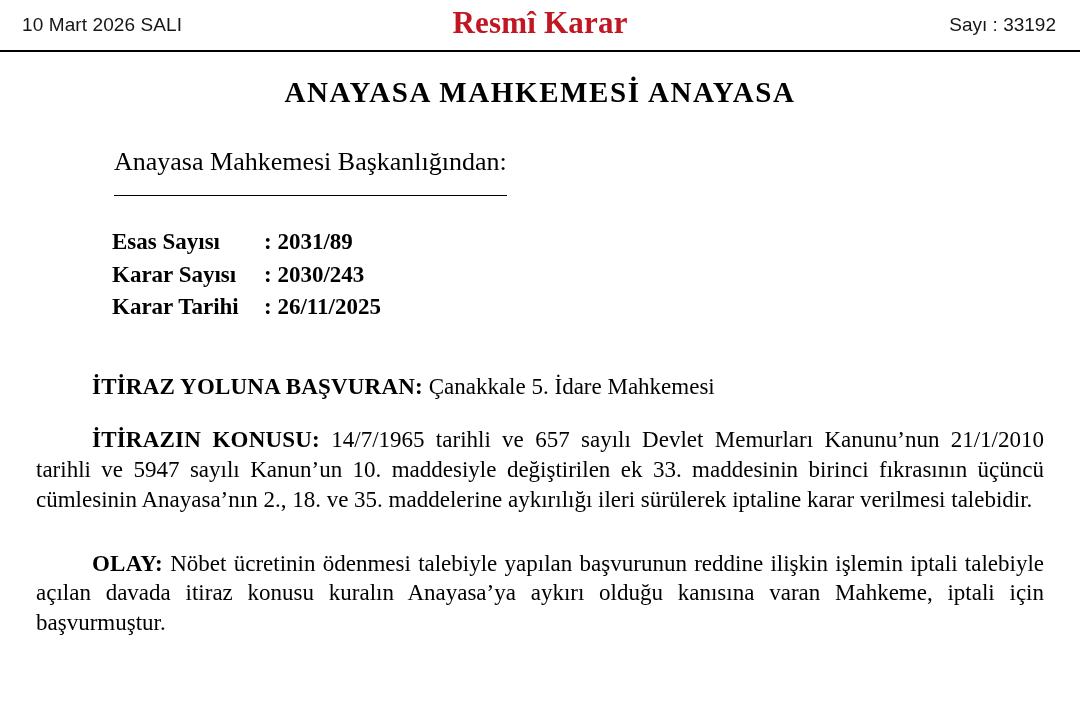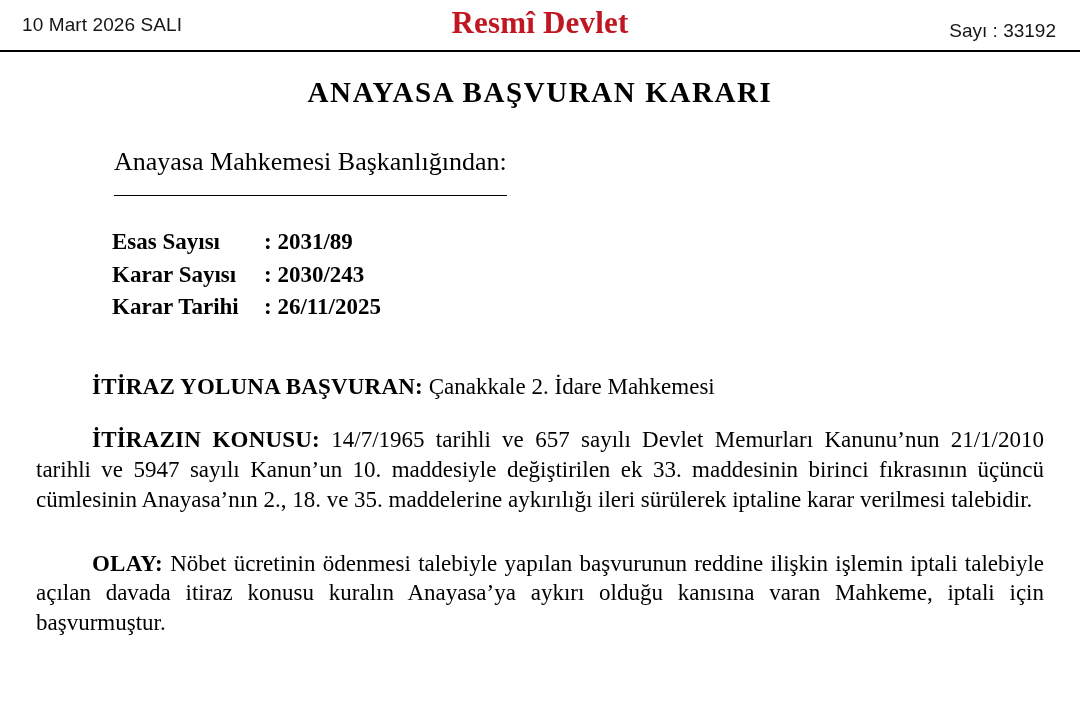--- a/index.html
+++ b/index.html
@@ -47,21 +47,21 @@
     text-align: center;
     font-family: "Liberation Serif", serif;
     font-weight: bold;
     font-size: 31px;
     color: #c01722;
     letter-spacing: 0.2px;
   }
   .masthead-issue {
     position: absolute;
     right: 24px;
-    top: 20px;
+    top: 14px;
     font-family: "Liberation Sans", sans-serif;
     font-size: 19px;
     color: #161616;
   }
   .masthead-rule {
     position: absolute;
     left: 0;
     right: 0;
     top: 50px;
     height: 2px;
@@ -129,39 +129,39 @@
     margin-top: 34px;
   }
 </style>
 </head>
 <body>
 
 <div class="page">
 
   <div class="masthead">
     <div class="masthead-date">10 Mart 2026 SALI</div>
-    <div class="masthead-title">Resmî Devlet</div>
+    <div class="masthead-title">Resmî Karar</div>
     <div class="masthead-issue">Sayı : 33192</div>
     <div class="masthead-rule"></div>
   </div>
 
   <div class="content">
 
-    <div class="doc-heading">ANAYASA BAŞVURAN KARARI</div>
+    <div class="doc-heading">ANAYASA MAHKEMESİ ANAYASA</div>
 
     <div style="text-align:left;">
       <div class="authority">Anayasa Mahkemesi Başkanlığından:</div>
     </div>
 
     <div class="case-block">
       <div class="case-row"><span class="case-label">Esas Sayısı</span><span class="case-value">: 2031/89</span></div>
       <div class="case-row"><span class="case-label">Karar Sayısı</span><span class="case-value">: 2030/243</span></div>
       <div class="case-row"><span class="case-label">Karar Tarihi</span><span class="case-value">: 26/11/2025</span></div>
     </div>
 
-    <p class="para para-first"><span class="lead">İTİRAZ YOLUNA BAŞVURAN:</span><span> Çanakkale 2. İdare Mahkemesi</span></p>
+    <p class="para para-first"><span class="lead">İTİRAZ YOLUNA BAŞVURAN:</span><span> Çanakkale 5. İdare Mahkemesi</span></p>
 
     <p class="para"><span class="lead">İTİRAZIN KONUSU:</span><span> 14/7/1965 tarihli ve 657 sayılı Devlet Memurları Kanunu’nun 21/1/2010 tarihli ve 5947 sayılı Kanun’un 10. maddesiyle değiştirilen ek 33. maddesinin birinci fıkrasının üçüncü cümlesinin Anayasa’nın 2., 18. ve 35. maddelerine aykırılığı ileri sürülerek iptaline karar verilmesi talebidir.</span></p>
 
     <p class="para para-olay"><span class="lead">OLAY:</span><span> Nöbet ücretinin ödenmesi talebiyle yapılan başvurunun reddine ilişkin işlemin iptali talebiyle açılan davada itiraz konusu kuralın Anayasa’ya aykırı olduğu kanısına varan Mahkeme, iptali için başvurmuştur.</span></p>
 
   </div>
 </div>
 
 </body></html>

